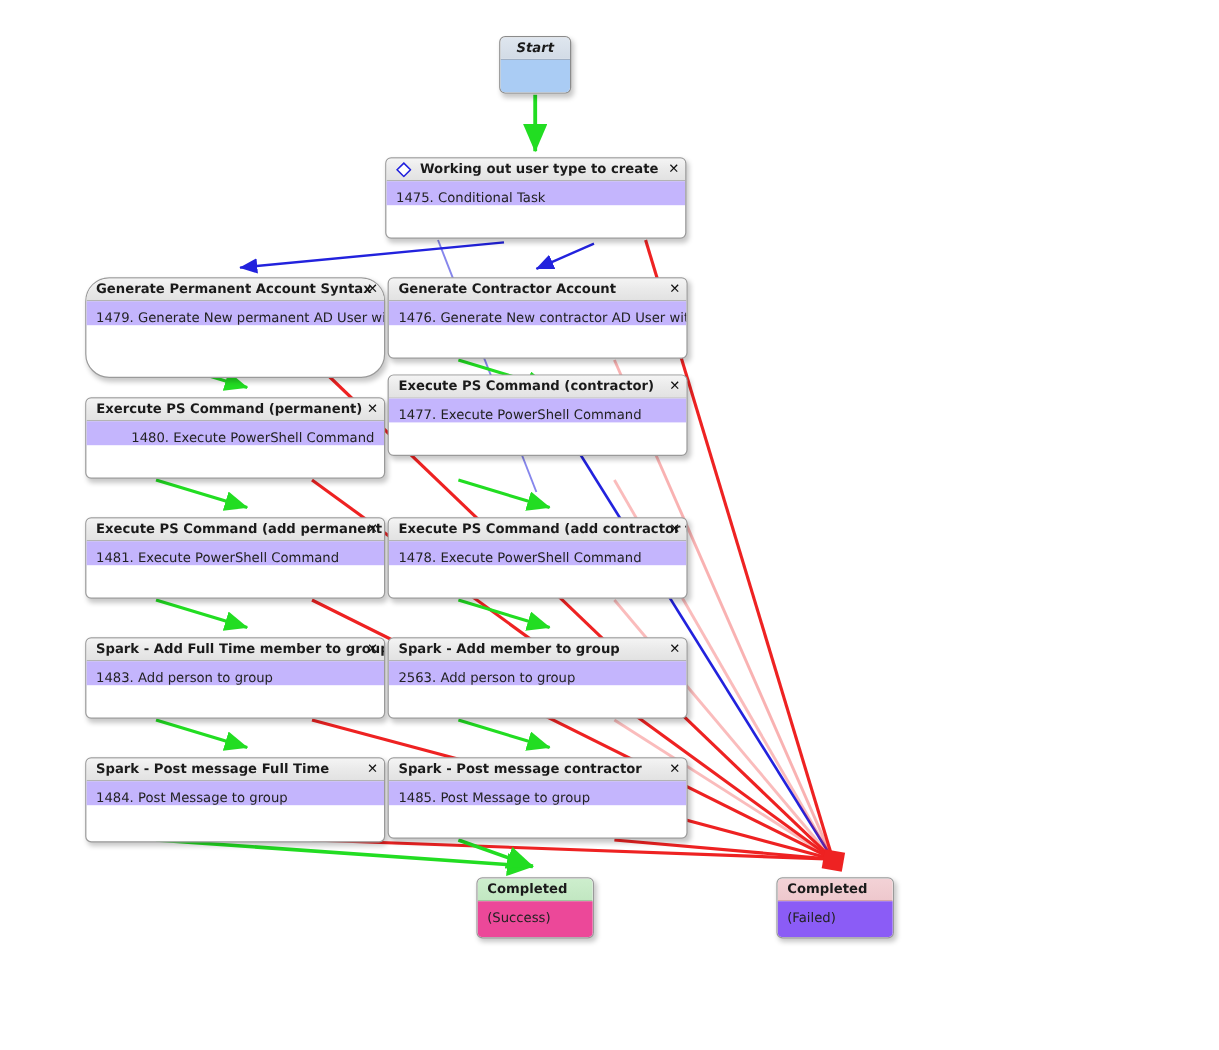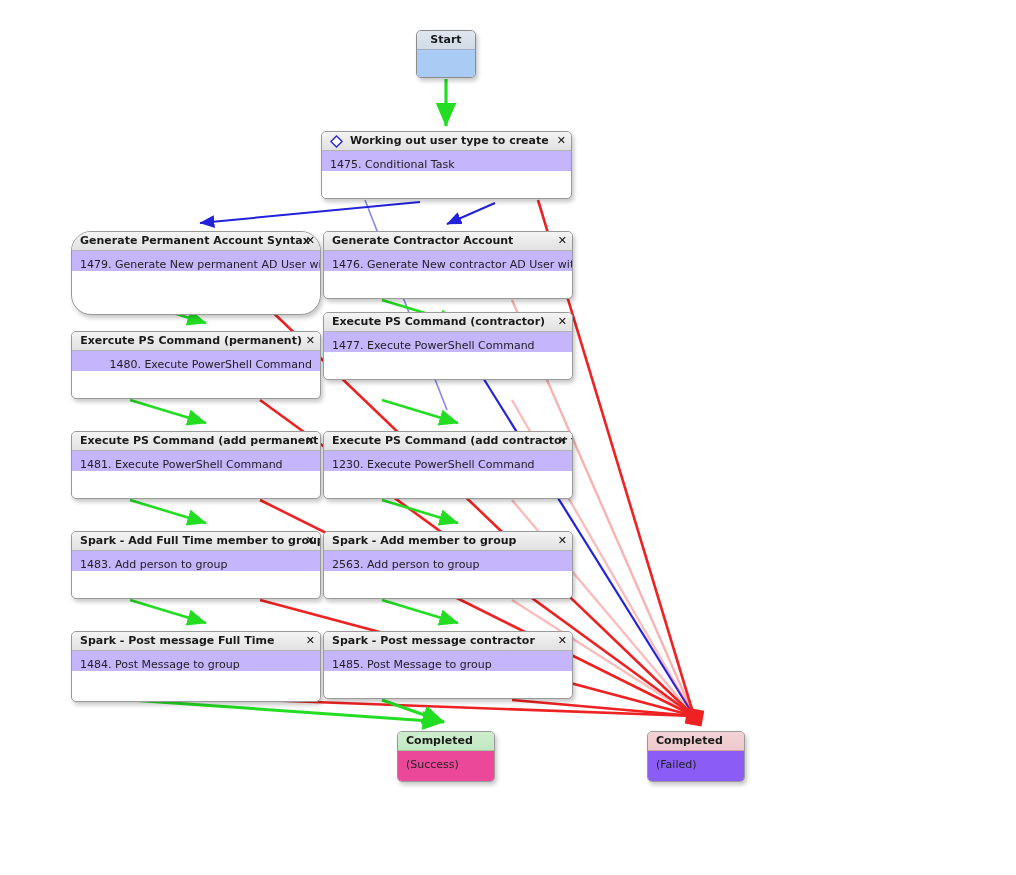--- a/index.html
+++ b/index.html
@@ -85,20 +85,21 @@
 
   
   .node.start {
     border: 1px solid #8b8b8b;
   }
   .node.start .node-header {
     background: linear-gradient(to bottom, #dfe6ef 0%, #d2dbe6 100%);
     border-bottom: 1px solid #9fb0c6;
     text-align: center;
     padding: 0 6px;
+    font-style: italic;
   }
   .node.start .node-body {
     background: #aaccf4;
     height: 27px;
   }
 
   
   .node.success .node-header {
     background: linear-gradient(to bottom, #cdeecd 0%, #c2e7c2 100%);
     border-bottom: 1px solid #9dc79d;
@@ -190,21 +191,21 @@
       <div class="node task" style="left: 323px; top: 312px; width: 250px; height: 68px;">
         <div class="node-header"><span>Execute PS Command (contractor)</span><span class="close-x">✕</span></div>
         <div class="node-body">1477. Execute PowerShell Command</div>
       </div>
       <div class="node task" style="left: 71px; top: 431px; width: 250px; height: 68px;">
         <div class="node-header"><span>Execute PS Command (add permanent t</span><span class="close-x">✕</span></div>
         <div class="node-body">1481. Execute PowerShell Command</div>
       </div>
       <div class="node task" style="left: 323px; top: 431px; width: 250px; height: 68px;">
         <div class="node-header"><span>Execute PS Command (add contractor t.</span><span class="close-x">✕</span></div>
-        <div class="node-body">1230. Execute PowerShell Command</div>
+        <div class="node-body">1478. Execute PowerShell Command</div>
       </div>
       <div class="node task" style="left: 71px; top: 531px; width: 250px; height: 68px;">
         <div class="node-header"><span>Spark - Add Full Time member to group</span><span class="close-x">✕</span></div>
         <div class="node-body">1483. Add person to group</div>
       </div>
       <div class="node task" style="left: 323px; top: 531px; width: 250px; height: 68px;">
         <div class="node-header"><span>Spark - Add member to group</span><span class="close-x">✕</span></div>
         <div class="node-body">2563. Add person to group</div>
       </div>
       <div class="node task" style="left: 71px; top: 631px; width: 250px; height: 71px;">

